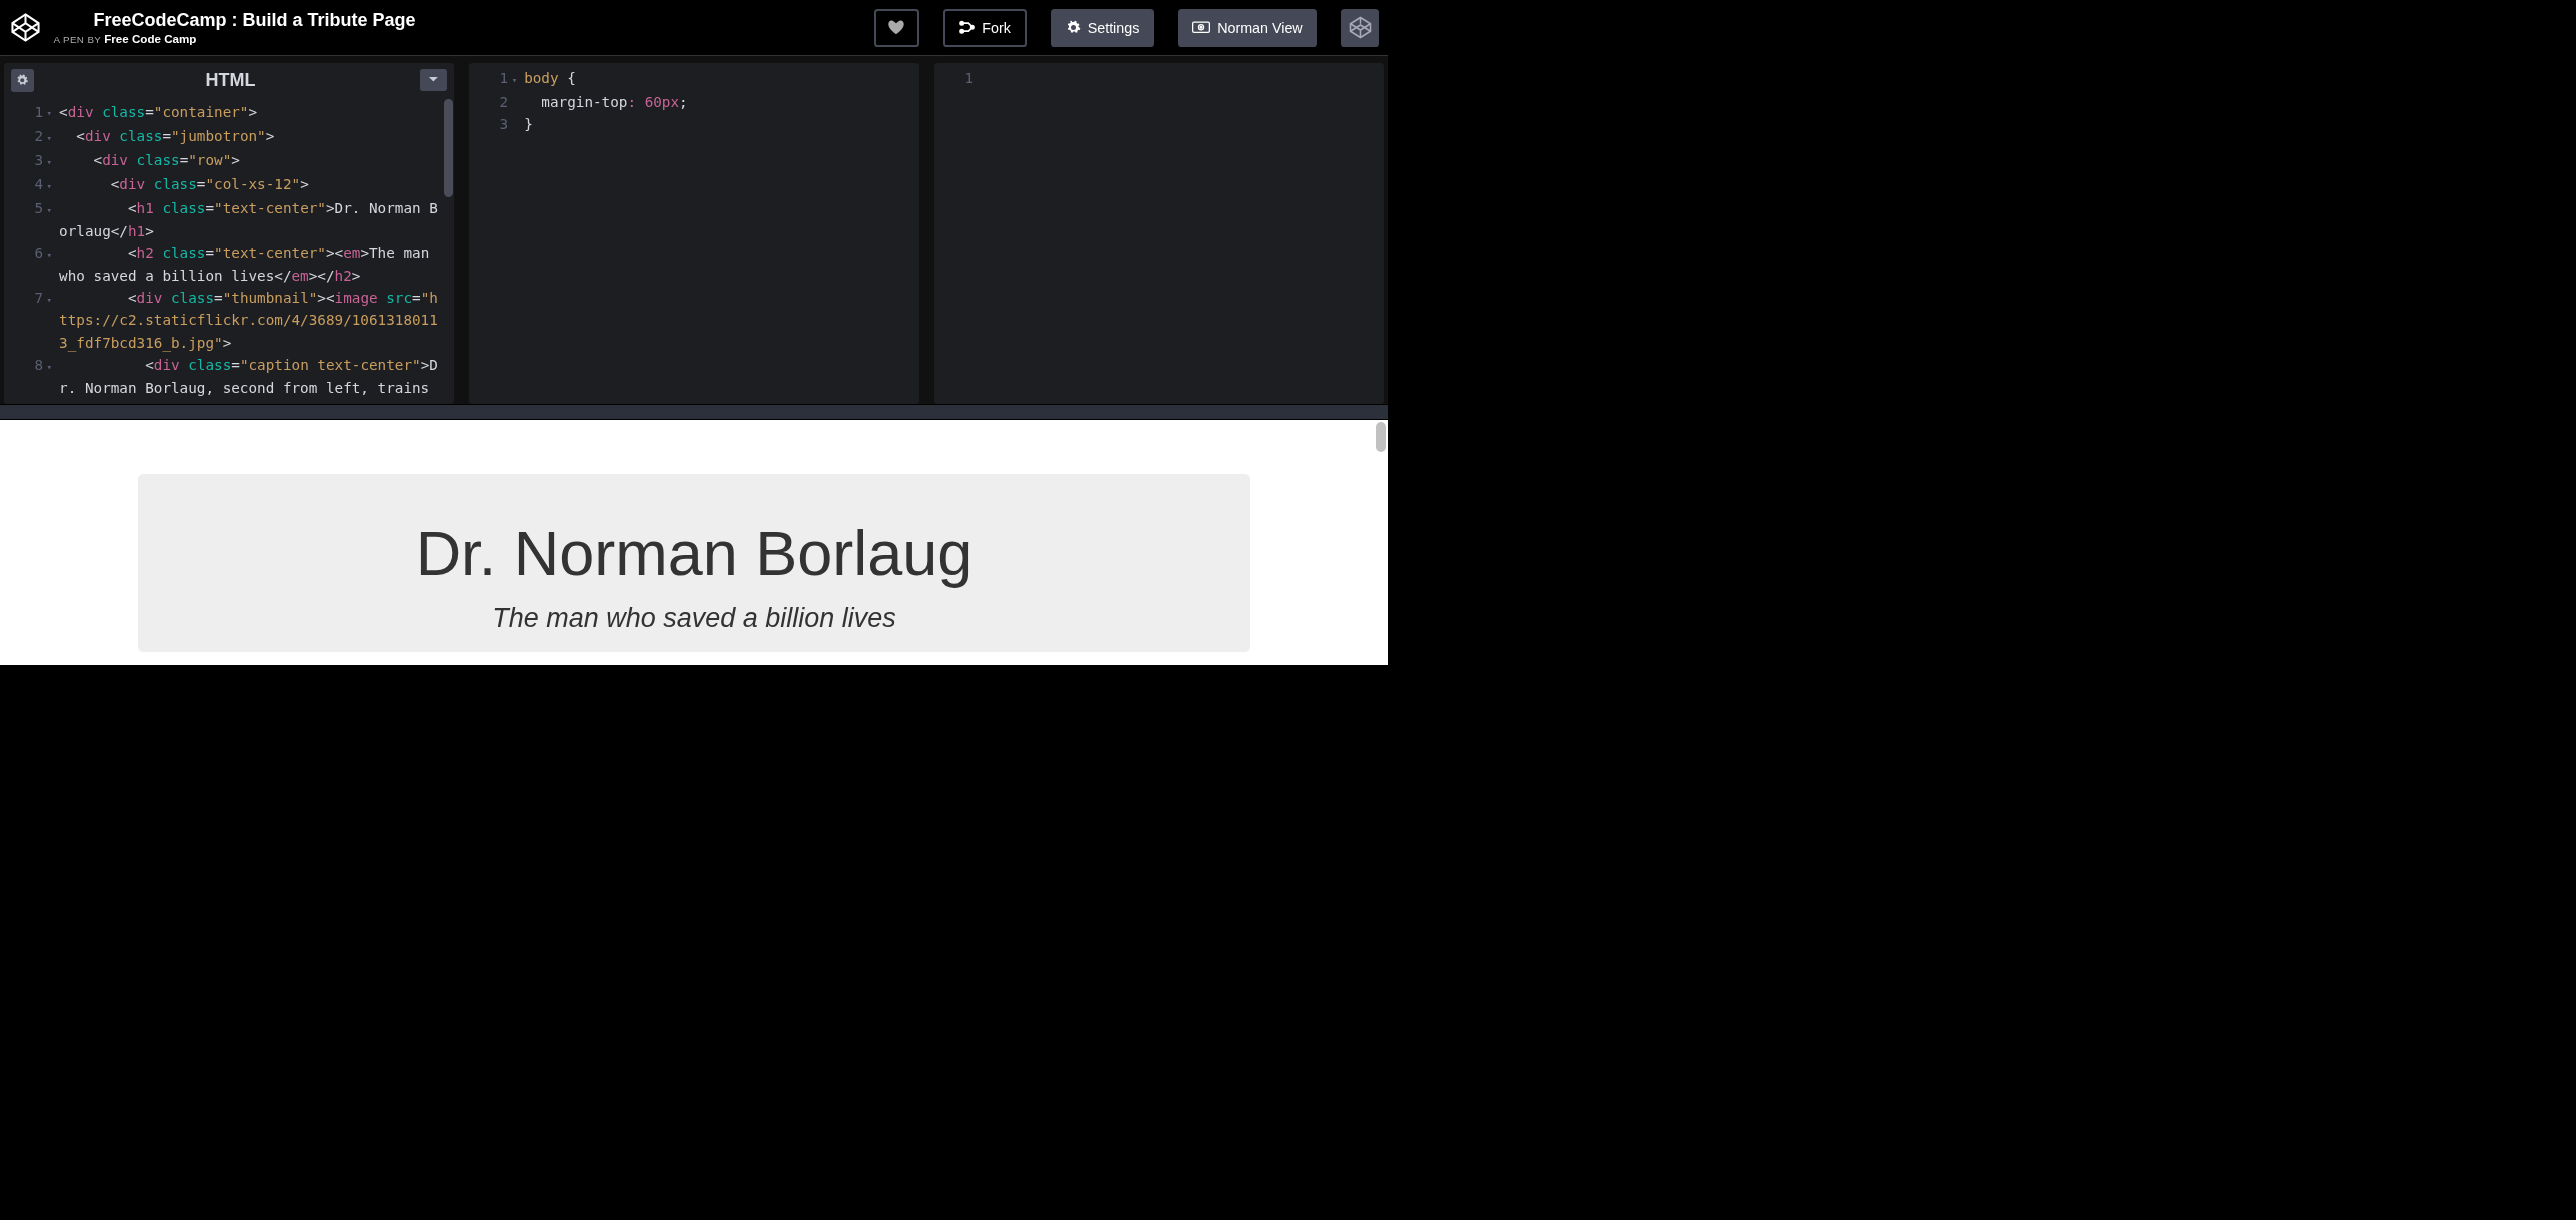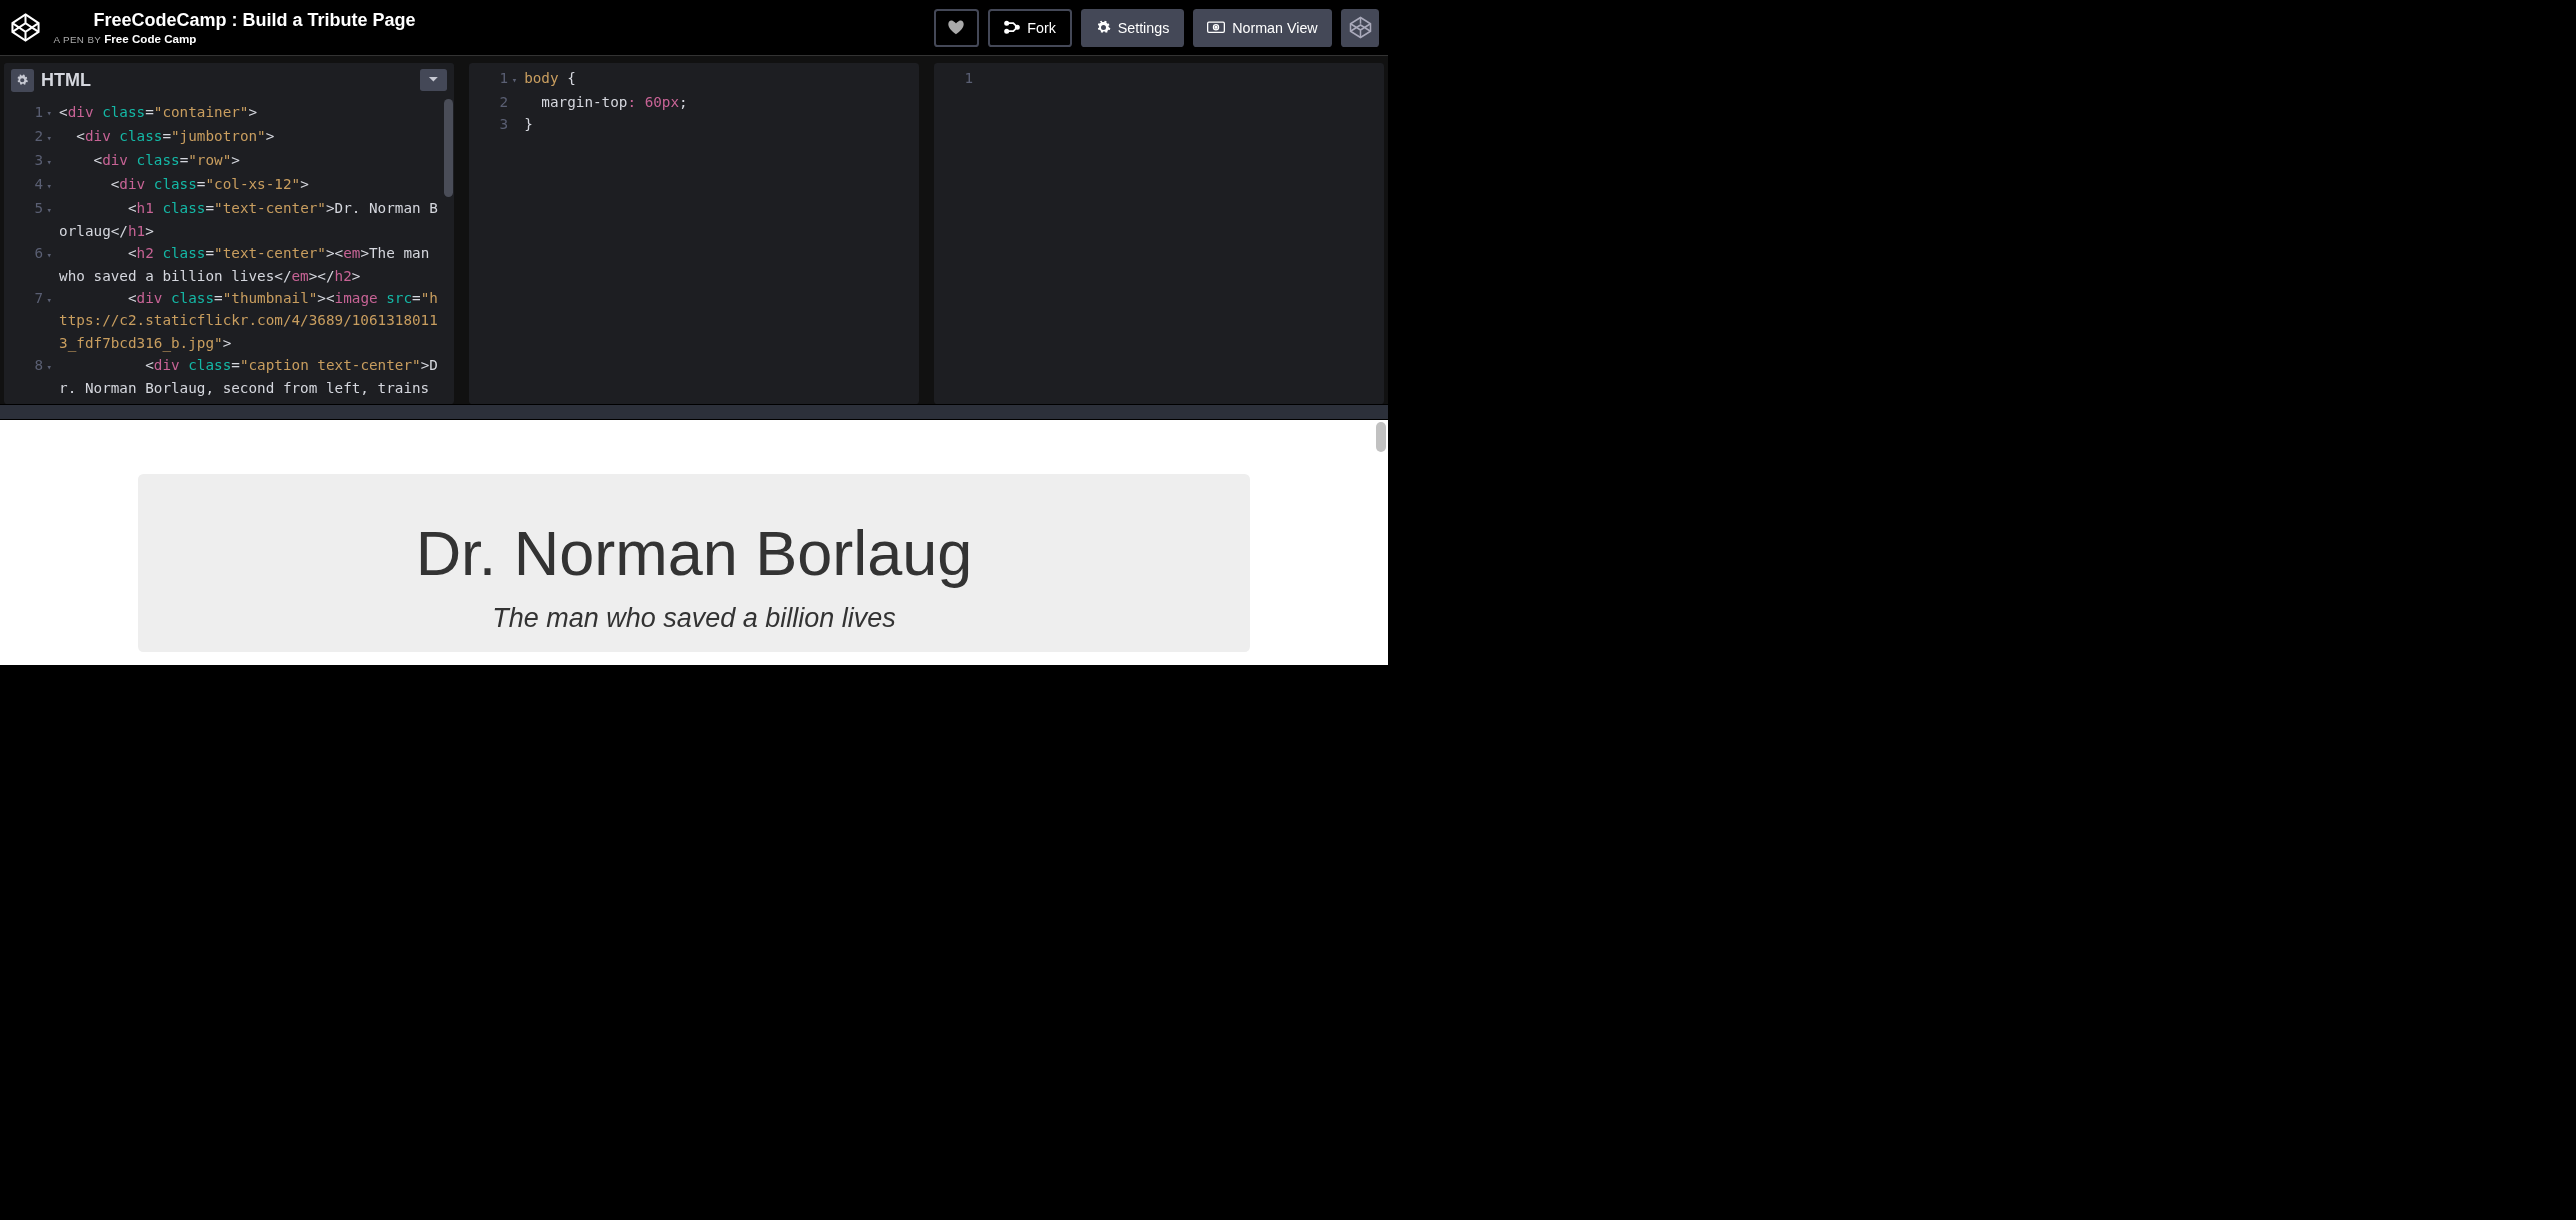--- a/index.html
+++ b/index.html
@@ -24,21 +24,21 @@
   margin-right: 12.5px;
   display: flex;
   align-items: center;
   justify-content: center;
 }
 .title-block { flex: 1; }
 .pen-title { font-size: 18px; font-weight: 600; color: #fff; margin-bottom: 0.9px; padding-left: 40px; }
 .pen-byline { font-size: 9.8px; color: #aaa; letter-spacing: 0.04em; }
 .pen-byline .by-label { font-weight: 400; }
 .pen-byline .author { color: #fff; font-weight: 600; font-size: 11.6px; letter-spacing: 0; }
-.header-actions { display: flex; gap: 9px; align-items: center; }
+.header-actions { display: flex; gap: 24px; align-items: center; }
 .hbtn {
   background: #444857;
   color: #fff;
   border: none;
   border-radius: 3.6px;
   padding: 0 14.3px;
   height: 38px;
   display: flex;
   align-items: center;
   gap: 7.2px;
@@ -73,20 +73,21 @@
   display: flex;
   flex-direction: column;
   overflow: hidden;
   min-width: 0;
 }
 .editor-header {
   display: flex;
   align-items: center;
   padding: 5.4px 7.2px;
   background: #1d1e22;
+  text-align: center;
 }
 .gear-box {
   background: #444857;
   width: 23px;
   height: 23px;
   border-radius: 2.7px;
   display: flex;
   align-items: center;
   justify-content: center;
   margin-right: 7.2px;

